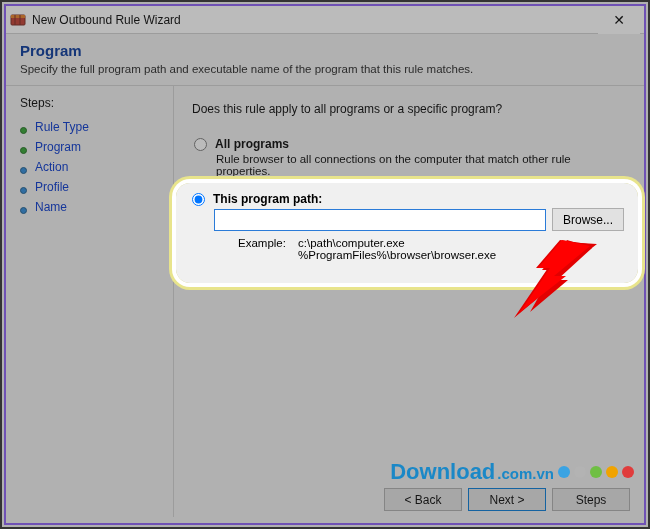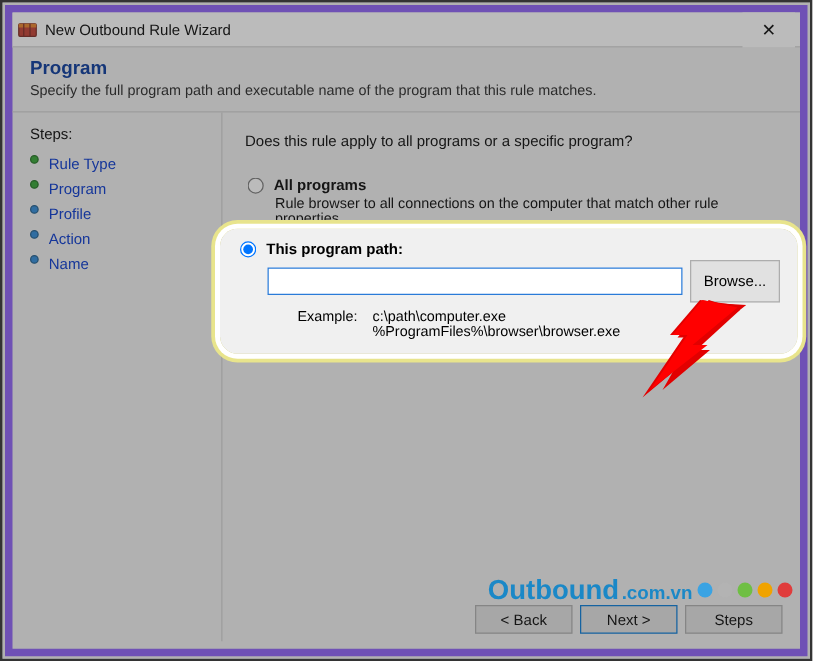--- a/index.html
+++ b/index.html
@@ -15,21 +15,21 @@
     position: relative;
     width: 650px; height: 529px;
     border: 2px solid #333;
     background: #f0f0f0;
   }
   
   .window {
     position: absolute;
     left: 2px; top: 2px; right: 2px; bottom: 2px;
     background: #f0f0f0;
-    border: 6px solid #8b5cf6;
+    border: 2px solid #8b5cf6;
   }
   
   .titlebar {
     height: 28px;
     background: #fff;
     border-bottom: 1px solid #d0d0d0;
     display: flex; align-items: center;
     padding: 0 4px;
   }
   .titlebar .app-icon {
@@ -64,21 +64,21 @@
   .steps {
     width: 168px;
     padding: 10px 10px 10px 14px;
     border-right: 1px solid #cfcfcf;
   }
   .steps h2 {
     margin: 0 0 10px 0;
     font-size: 12px; font-weight: normal; color:#000;
   }
   .step-item {
-    display:flex; align-items:flex-start;
+    display:flex; align-items:flex-end;
     margin: 6px 0; font-size:12px;
     color:#000;
   }
   .step-item .bullet {
     width:7px; height:7px; border-radius:50%;
     margin-right:8px;
     background:#2a87d8; border:1px solid #1a5a8a;
     flex-shrink:0;
   }
   .step-item.done .bullet { background:#2fa12f; border-color:#1a6e1a; }
@@ -110,21 +110,21 @@
   .path-input {
     flex:1;
     height: 22px;
     border: 1px solid #2a7bd8;
     padding: 2px 4px;
     font-size: 12px;
     font-family: inherit;
     background:#fff;
   }
   .browse-btn {
-    height: 34px;
+    height: 23px;
     padding: 2px 10px;
     font-size: 12px;
     background: #e1e1e1;
     border: 1px solid #adadad;
     cursor:pointer;
   }
   .example {
     display:flex; margin-top:6px; font-size:11.5px;
   }
   .example .exlabel { width: 60px; margin-left: 24px; }
@@ -240,25 +240,25 @@
         <div class="step-item done current">
           <span class="bullet"></span>
           <a href="#">Rule Type</a>
         </div>
         <div class="step-item done">
           <span class="bullet"></span>
           <a href="#">Program</a>
         </div>
         <div class="step-item">
           <span class="bullet"></span>
+          <a href="#">Action</a>
+        </div>
+        <div class="step-item">
+          <span class="bullet"></span>
           <a href="#">Profile</a>
-        </div>
-        <div class="step-item">
-          <span class="bullet"></span>
-          <a href="#">Action</a>
         </div>
         <div class="step-item">
           <span class="bullet"></span>
           <a href="#">Name</a>
         </div>
       </div>
 
       <div class="content">
         <div class="question">Does this rule apply to all programs or a specific program?</div>
 
@@ -326,21 +326,21 @@
     <defs></defs>
     <polygon points="65,0 40,30 52,30 28,72 66,40 55,40 90,8" fill="#e20000"></polygon>
     <polygon points="62,2 30,55 68,25 95,4" fill="#e20000"></polygon>
     <polygon points="58,0 34,28 46,28 12,78 60,38 48,38 86,4" fill="#e20000"></polygon>
 
     <polygon points="60,0 36,28 48,28 18,72 64,36 52,36 88,6" fill="#ff0000"></polygon>
   </svg>
 
   <div class="watermark">
     <span class="logo">
-      <span>Outbound</span><span class="suf">.com.vn</span>
+      <span>Download</span><span class="suf">.com.vn</span>
     </span>
     <span class="dots">
       <span class="dot" style="background:#3aa3e3"></span>
       <span class="dot" style="background:#b3b3b3"></span>
       <span class="dot" style="background:#6fbf44"></span>
       <span class="dot" style="background:#f0a300"></span>
       <span class="dot" style="background:#e03c3c"></span>
     </span>
   </div>
 

